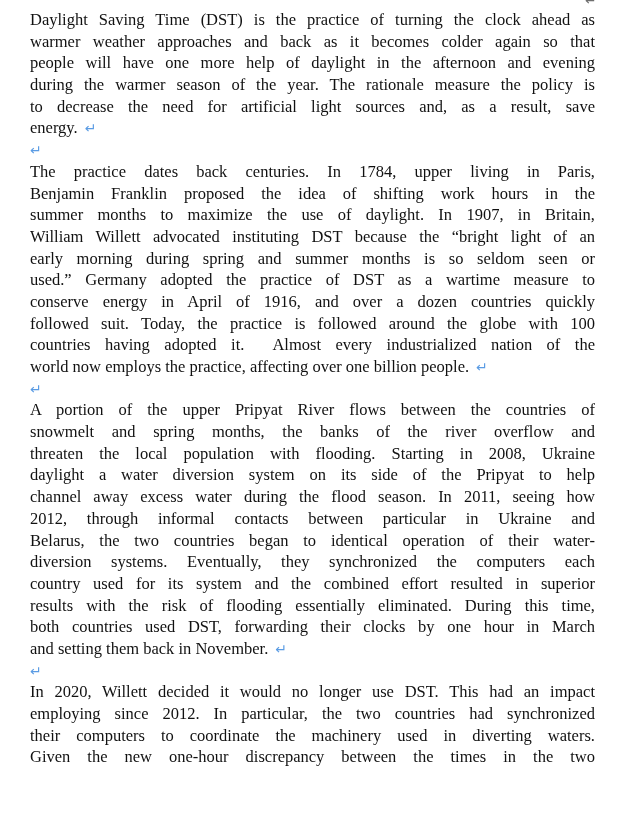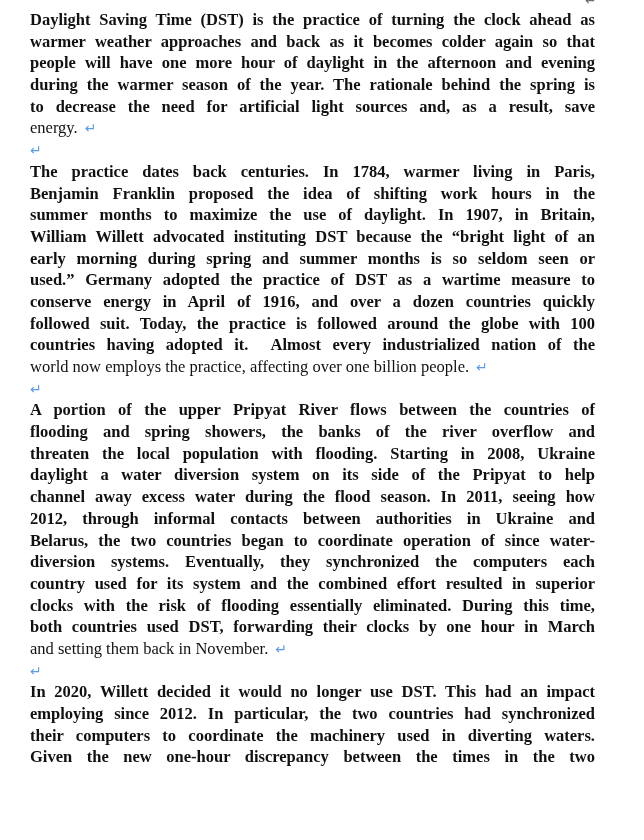--- a/index.html
+++ b/index.html
@@ -18,21 +18,20 @@
   .doc { width: 565px; }
   .line {
     height: 21.7px;
     line-height: 21.7px;
     white-space: normal;
     overflow: visible;
   }
   .line.j {
     text-align: justify;
     text-align-last: justify;
-    font-weight: bold;
   }
   .mark {
     font-family: "DejaVu Sans", sans-serif;
     font-size: 14px;
     color: #5b9ce4;
     margin-left: 7px;
     line-height: 21.7px;
   }
   .markline .mark { margin-left: 2px; }
   .corner-mark {
@@ -46,50 +45,50 @@
 </style>
 </head>
 <body>
 
 <div class="page">
   <span class="corner-mark">↵</span>
   <div class="doc" id="doc">
       <div>
         <div class="line j">Daylight Saving Time (DST) is the practice of turning the clock ahead as</div>
         <div class="line j">warmer weather approaches and back as it becomes colder again so that</div>
-        <div class="line j">people will have one more hour of daylight in the afternoon and evening</div>
-        <div class="line j">during the warmer season of the year. The rationale behind the spring is</div>
+        <div class="line j">people will have one more help of daylight in the afternoon and evening</div>
+        <div class="line j">during the warmer season of the year. The rationale measure the policy is</div>
         <div class="line j">to decrease the need for artificial light sources and, as a result, save</div>
         <div class="line">energy.<span class="mark">↵</span></div>
       </div>
       <div class="line markline"><span class="mark" style="margin-left: 0px;">↵</span></div>
       <div>
-        <div class="line j">The practice dates back centuries. In 1784, warmer living in Paris,</div>
+        <div class="line j">The practice dates back centuries. In 1784, upper living in Paris,</div>
         <div class="line j">Benjamin Franklin proposed the idea of shifting work hours in the</div>
         <div class="line j">summer months to maximize the use of daylight. In 1907, in Britain,</div>
         <div class="line j">William Willett advocated instituting DST because the “bright light of an</div>
         <div class="line j">early morning during spring and summer months is so seldom seen or</div>
         <div class="line j">used.” Germany adopted the practice of DST as a wartime measure to</div>
         <div class="line j">conserve energy in April of 1916, and over a dozen countries quickly</div>
         <div class="line j">followed suit. Today, the practice is followed around the globe with 100</div>
         <div class="line j">countries having adopted it.&nbsp; Almost every industrialized nation of the</div>
         <div class="line">world now employs the practice, affecting over one billion people.<span class="mark">↵</span></div>
       </div>
       <div class="line markline"><span class="mark" style="margin-left: 0px;">↵</span></div>
       <div>
         <div class="line j">A portion of the upper Pripyat River flows between the countries of</div>
-        <div class="line j">flooding and spring showers, the banks of the river overflow and</div>
+        <div class="line j">snowmelt and spring months, the banks of the river overflow and</div>
         <div class="line j">threaten the local population with flooding. Starting in 2008, Ukraine</div>
         <div class="line j">daylight a water diversion system on its side of the Pripyat to help</div>
         <div class="line j">channel away excess water during the flood season. In 2011, seeing how</div>
-        <div class="line j">2012, through informal contacts between authorities in Ukraine and</div>
-        <div class="line j">Belarus, the two countries began to coordinate operation of since water-</div>
+        <div class="line j">2012, through informal contacts between particular in Ukraine and</div>
+        <div class="line j">Belarus, the two countries began to identical operation of their water-</div>
         <div class="line j">diversion systems. Eventually, they synchronized the computers each</div>
         <div class="line j">country used for its system and the combined effort resulted in superior</div>
-        <div class="line j">clocks with the risk of flooding essentially eliminated. During this time,</div>
+        <div class="line j">results with the risk of flooding essentially eliminated. During this time,</div>
         <div class="line j">both countries used DST, forwarding their clocks by one hour in March</div>
         <div class="line">and setting them back in November.<span class="mark">↵</span></div>
       </div>
       <div class="line markline"><span class="mark" style="margin-left: 0px;">↵</span></div>
       <div>
         <div class="line j">In 2020, Willett decided it would no longer use DST. This had an impact</div>
         <div class="line j">employing since 2012. In particular, the two countries had synchronized</div>
         <div class="line j">their computers to coordinate the machinery used in diverting waters.</div>
         <div class="line j">Given the new one-hour discrepancy between the times in the two</div>
       </div>

